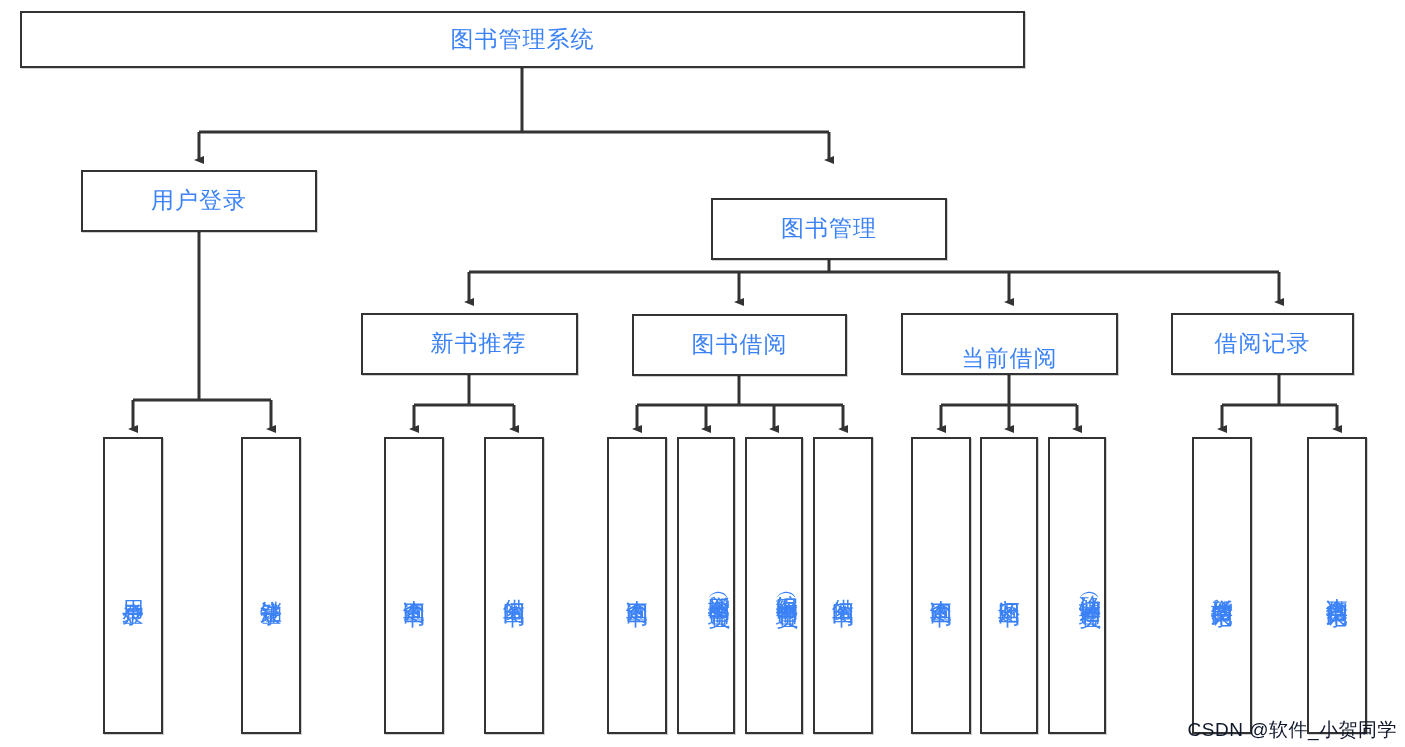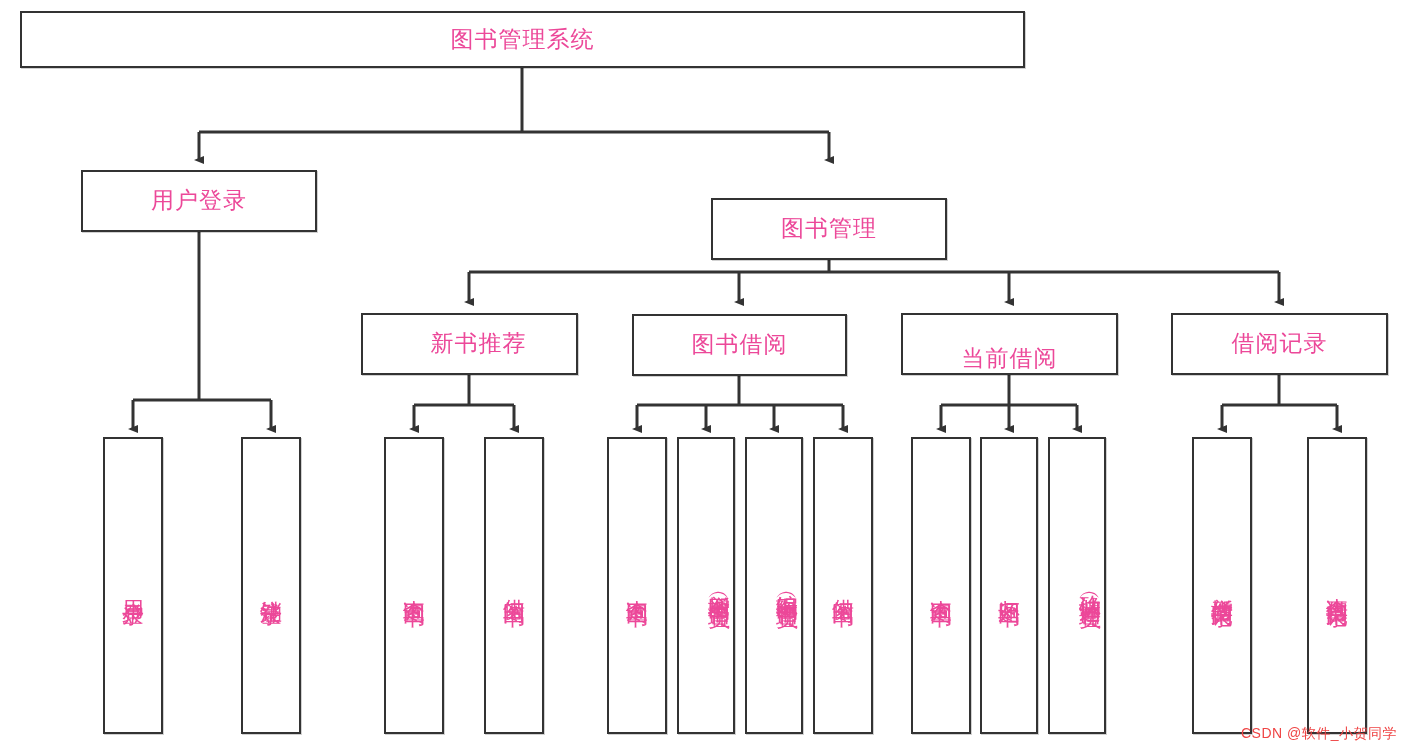--- a/index.html
+++ b/index.html
@@ -26,21 +26,21 @@
     pointer-events: none;
   }
   .node {
     position: absolute;
     box-sizing: border-box;
     border: 2px solid #333333;
     background: #ffffff;
     display: flex;
     align-items: center;
     justify-content: center;
-    color: #ec4899;
+    color: #3b82f6;
     text-align: center;
     box-shadow: 1px 1px 0 rgba(0,0,0,0.18);
   }
   .node.horiz {
     font-size: 23px;
     letter-spacing: 1px;
     line-height: 1.2;
   }
   .node.vert {
     writing-mode: vertical-rl;
@@ -54,22 +54,22 @@
     align-items: flex-start;
     justify-content: center;
   }
   .node-label {
     display: block;
   }
   .watermark {
     position: absolute;
     right: 8px;
     bottom: 4px;
-    font-size: 14px;
-    color: #ef4444;
+    font-size: 19px;
+    color: #0f172a;
     letter-spacing: 0.5px;
     white-space: nowrap;
     user-select: none;
     text-align: center;
   }
 </style>
 </head>
 <body>
 
 <div id="canvas">
@@ -137,21 +137,21 @@
 
   <div class="node horiz" style="left:361px; top:313px; width:217px; height:62px;padding-left:18px;">
     <span class="node-label">新书推荐</span>
   </div>
   <div class="node horiz" style="left:632px; top:314px; width:215px; height:62px;">
     <span class="node-label">图书借阅</span>
   </div>
   <div class="node horiz" style="left:901px; top:313px; width:217px; height:62px;align-items:flex-end;">
     <span class="node-label">当前借阅</span>
   </div>
-  <div class="node horiz" style="left:1171px; top:313px; width:217px; height:62px;">
+  <div class="node horiz" style="left:1171px; top:313px; width:183px; height:62px;">
     <span class="node-label">借阅记录</span>
   </div>
 
   <div class="node vert" style="left:103px; top:437px; width:60px; height:297px;">
     <span class="node-label">用户登录</span>
   </div>
   <div class="node vert" style="left:241px; top:437px; width:60px; height:297px;">
     <span class="node-label">注销登录</span>
   </div>
 

